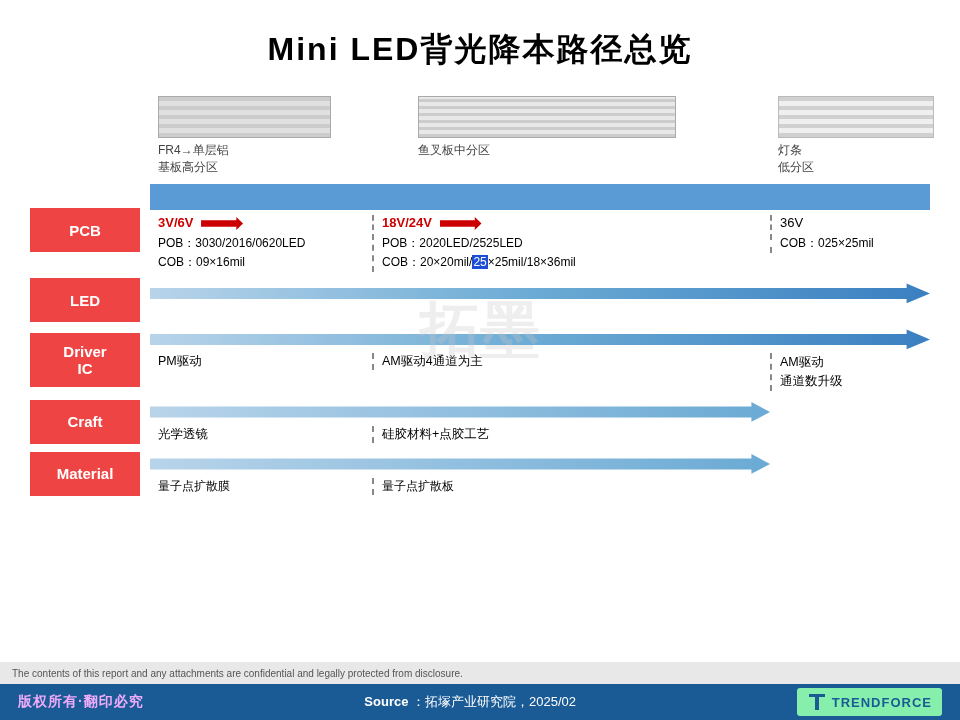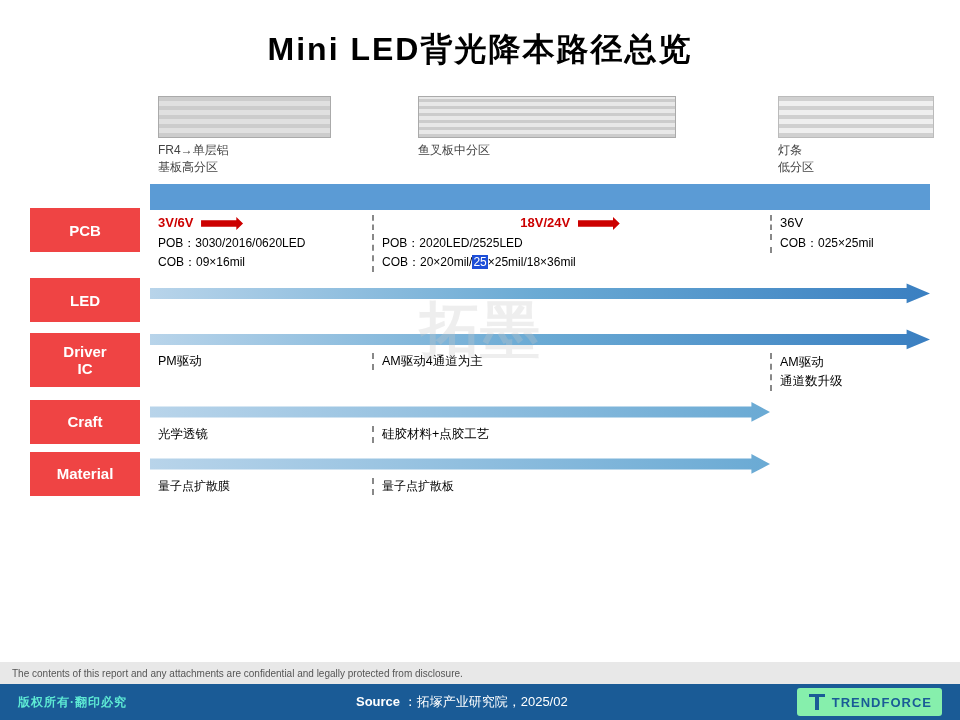--- a/index.html
+++ b/index.html
@@ -137,22 +137,22 @@
       background: #1a5b96;
       height: 36px;
       display: flex;
       align-items: center;
       justify-content: space-between;
       padding: 0 18px;
       z-index: 10;
     }
 
     .footer-left {
-      color: #5eead4;
-      font-size: 12px;
+      color: #f0abfc;
+      font-size: 14px;
       font-weight: bold;
       letter-spacing: 1px;
     }
 
     .footer-center {
       color: #fff;
       font-size: 13px;
     }
 
     .footer-right {
@@ -252,21 +252,21 @@
       </div>
       <div class="content-col">
 
         <div style="width:100%;height:26px;background:#5b9bd5;margin-bottom:3px;"></div>
 
         <div style="display:flex;align-items:flex-start;font-size:13px;padding:2px 0;">
           <div style="width:222px;padding:0 8px;">
             <span class="red-text">3V/6V</span>
             <span style="display:inline-block;width:42px;height:13px;background:#cc0000;clip-path:polygon(0 25%,84%25%,84%0%,100%50%,84%100%,84%75%,0 75%);margin:0 4px;vertical-align:middle;"></span>
           </div>
-          <div style="flex:1;border-left:2px dashed #888;padding:0 8px;text-align:center;">
+          <div style="flex:1;border-left:2px dashed #888;padding:0 8px;">
             <span class="red-text">18V/24V</span>
             <span style="display:inline-block;width:42px;height:13px;background:#cc0000;clip-path:polygon(0 25%,84%25%,84%0%,100%50%,84%100%,84%75%,0 75%);margin:0 4px;vertical-align:middle;"></span>
           </div>
           <div style="width:160px;border-left:2px dashed #888;padding:0 8px;">
             <span>36V</span>
           </div>
         </div>
 
         <div style="display:flex;align-items:flex-start;font-size:12px;padding:2px 0 4px 0;">
           <div style="width:222px;padding:0 8px;line-height:1.6;">

